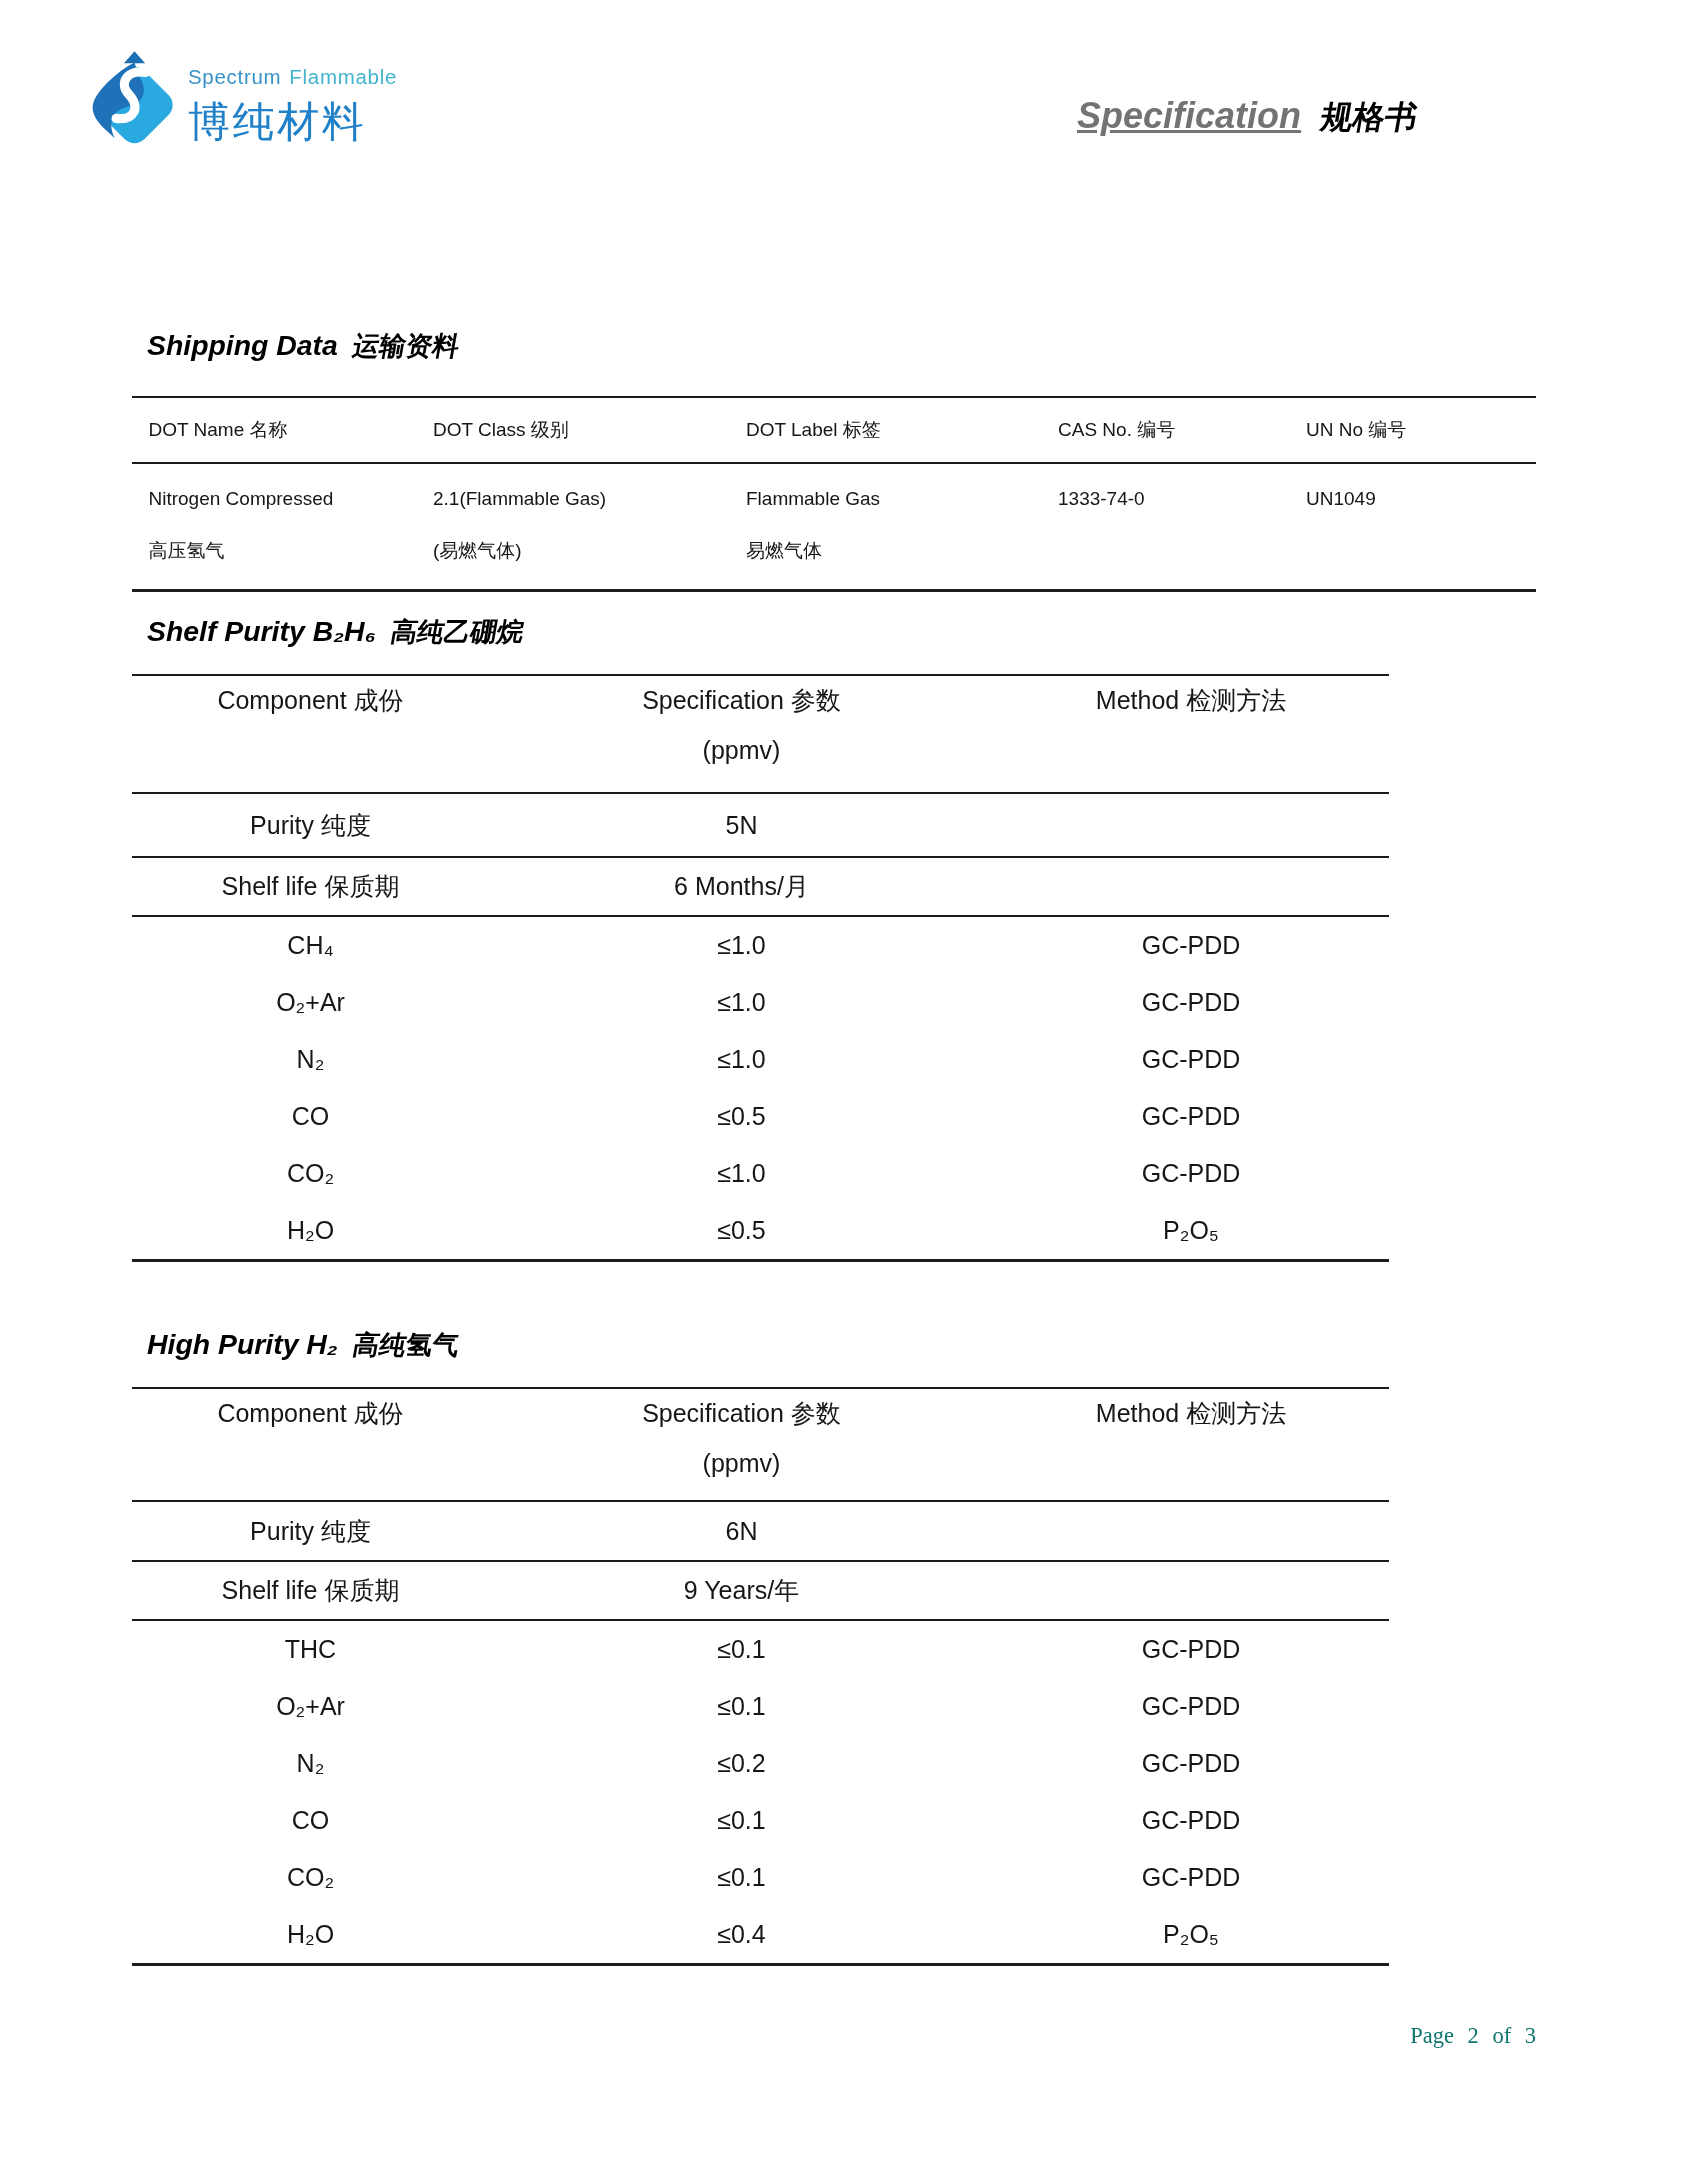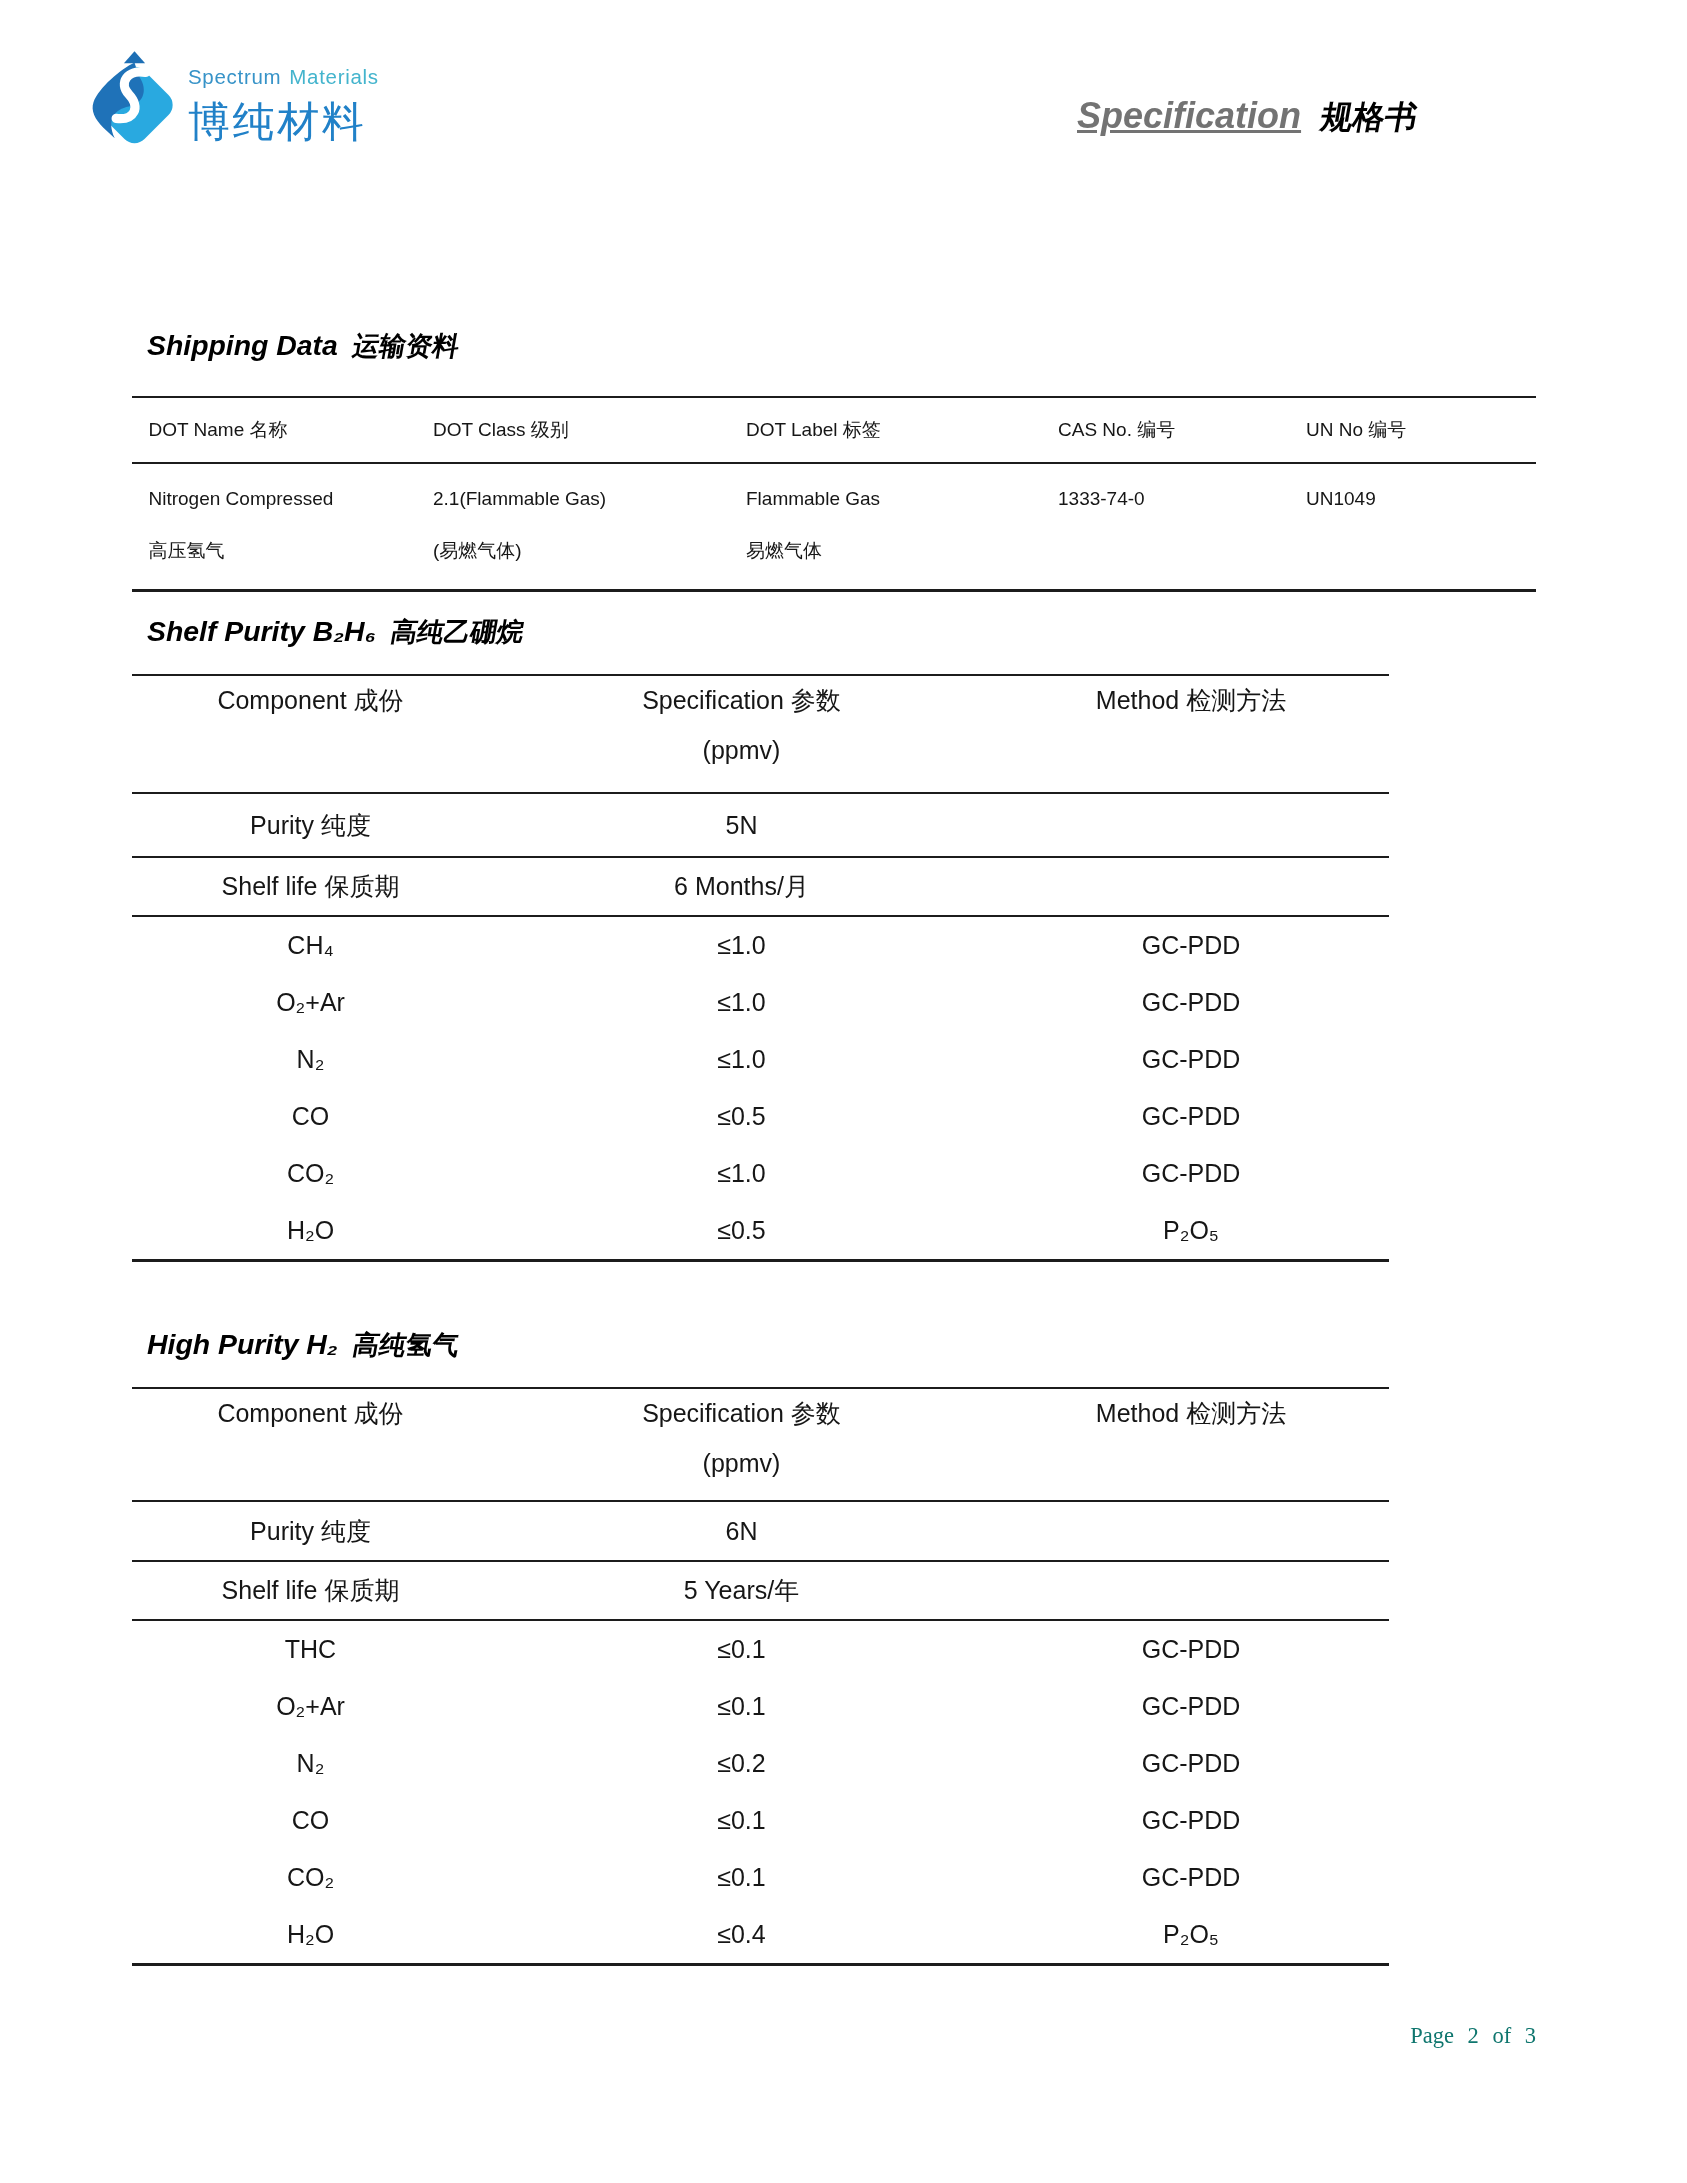--- a/index.html
+++ b/index.html
@@ -59,21 +59,21 @@
 <div class="page">
 
   <svg class="logo-icon" viewBox="0 0 140 160" aria-hidden="true">
     <path d="M70 4 L85 21 L55 21 Z" fill="#1d6fb5"></path>
     <rect x="26" y="36" width="88" height="88" rx="20" transform="rotate(45 70 80)" fill="#29a9e0"></rect>
     <path d="M70 20 C 50 30 20 55 12 76 C 8 88 14 100 26 112 L42 127 C 30 100 42 86 62 82 C 86 77 88 55 76 39 Z" fill="#1f72b8"></path>
     <path d="M86 34 C 60 29 47 49 62 65 C 79 83 70 102 44 99" stroke="#ffffff" stroke-width="13" fill="none" stroke-linecap="round"></path>
   </svg>
   <div class="brand-text">
     <div class="brand-en">
-      <span class="w1">Spectrum</span><span class="w2">Materials</span>
+      <span class="w1">Spectrum</span><span class="w2">Flammable</span>
     </div>
     <div class="brand-zh">博纯材料</div>
   </div>
 
   <div class="doc-title">
     <span class="en">Specification</span>
     <span class="zh">规格书</span>
   </div>
 
   <div class="section-heading" style="left:147px;top:328px;">
@@ -200,21 +200,21 @@
     </div>
     <div class="hline"></div>
     <div class="pgrid prow prow-purity" style="height:58px;">
       <div class="cell">Purity 纯度</div>
       <div class="cell">6N</div>
       <div class="cell"></div>
     </div>
     <div class="hline"></div>
     <div class="pgrid prow prow-shelf">
       <div class="cell">Shelf life 保质期</div>
-      <div class="cell">5 Years/年</div>
+      <div class="cell">9 Years/年</div>
       <div class="cell"></div>
     </div>
     <div class="hline"></div>
     <div class="pgrid prow prow-comp">
       <div class="cell">THC</div>
       <div class="cell">≤0.1</div>
       <div class="cell">GC-PDD</div>
     </div>
     <div class="pgrid prow prow-comp">
       <div class="cell">O₂+Ar</div>

